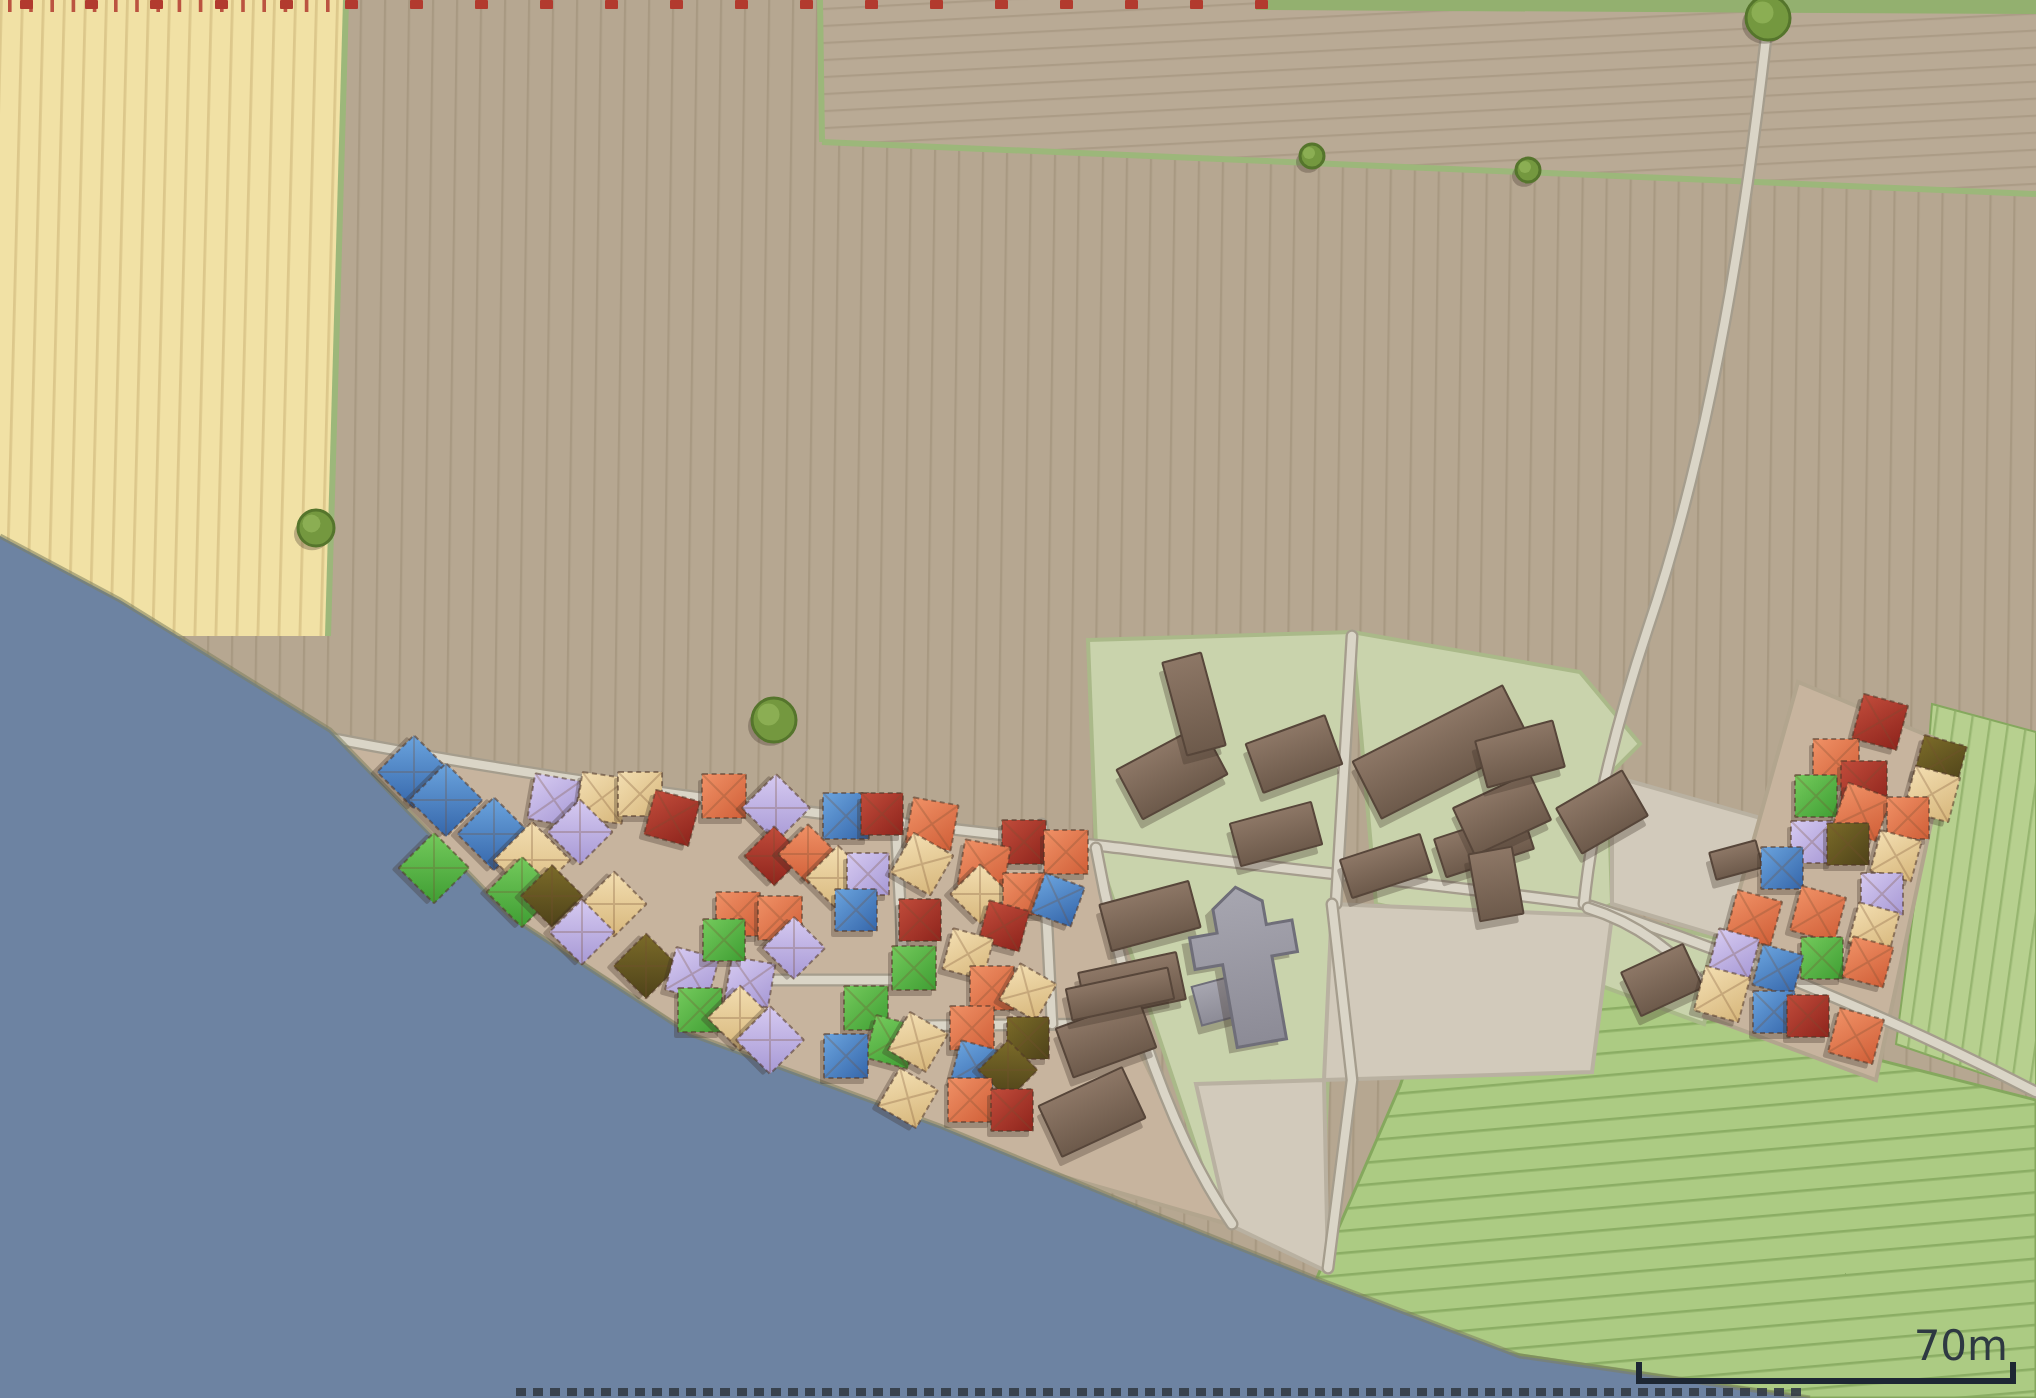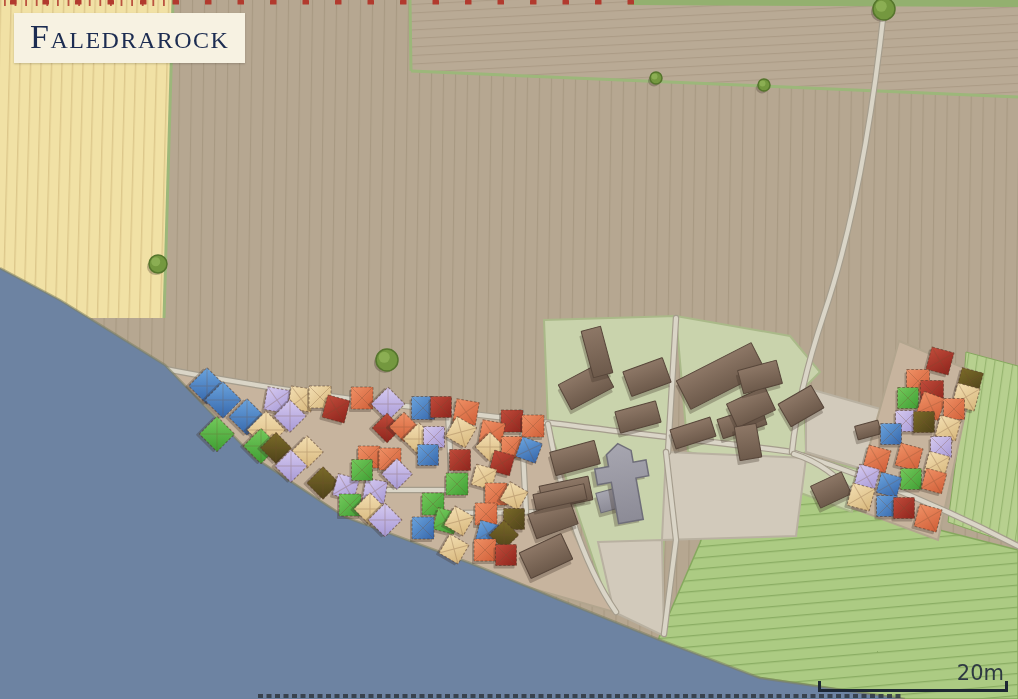--- a/index.html
+++ b/index.html
@@ -680,19 +680,16 @@
         <rect x="432.5" y="0" width="6.5" height="4.5" fill="#b23a2e" rx="0.5"></rect>
         <rect x="465" y="0" width="6.5" height="4.5" fill="#b23a2e" rx="0.5"></rect>
         <rect x="497.5" y="0" width="6.5" height="4.5" fill="#b23a2e" rx="0.5"></rect>
         <rect x="530" y="0" width="6.5" height="4.5" fill="#b23a2e" rx="0.5"></rect>
         <rect x="562.5" y="0" width="6.5" height="4.5" fill="#b23a2e" rx="0.5"></rect>
         <rect x="595" y="0" width="6.5" height="4.5" fill="#b23a2e" rx="0.5"></rect>
         <rect x="627.5" y="0" width="6.5" height="4.5" fill="#b23a2e" rx="0.5"></rect>
         <line x1="258" y1="696" x2="903" y2="696" stroke="#333b46" stroke-width="4" stroke-dasharray="5 3.5" opacity="0.9"></line>
       </g>
     </svg>
-  <div id="title-box" style="background: rgb(247, 242, 226); color: rgb(28, 44, 81);">
-    <span>Faledrarock</span>
-  </div>
   <div id="scalebar" style="border-color: rgb(29, 39, 51);">
-    <div id="scale-label" style="color: rgb(46, 57, 66);">20m</div>
+    <div id="scale-label" style="color: rgb(46, 57, 66);">70m</div>
   </div>
 </div>
 
 </body></html>

